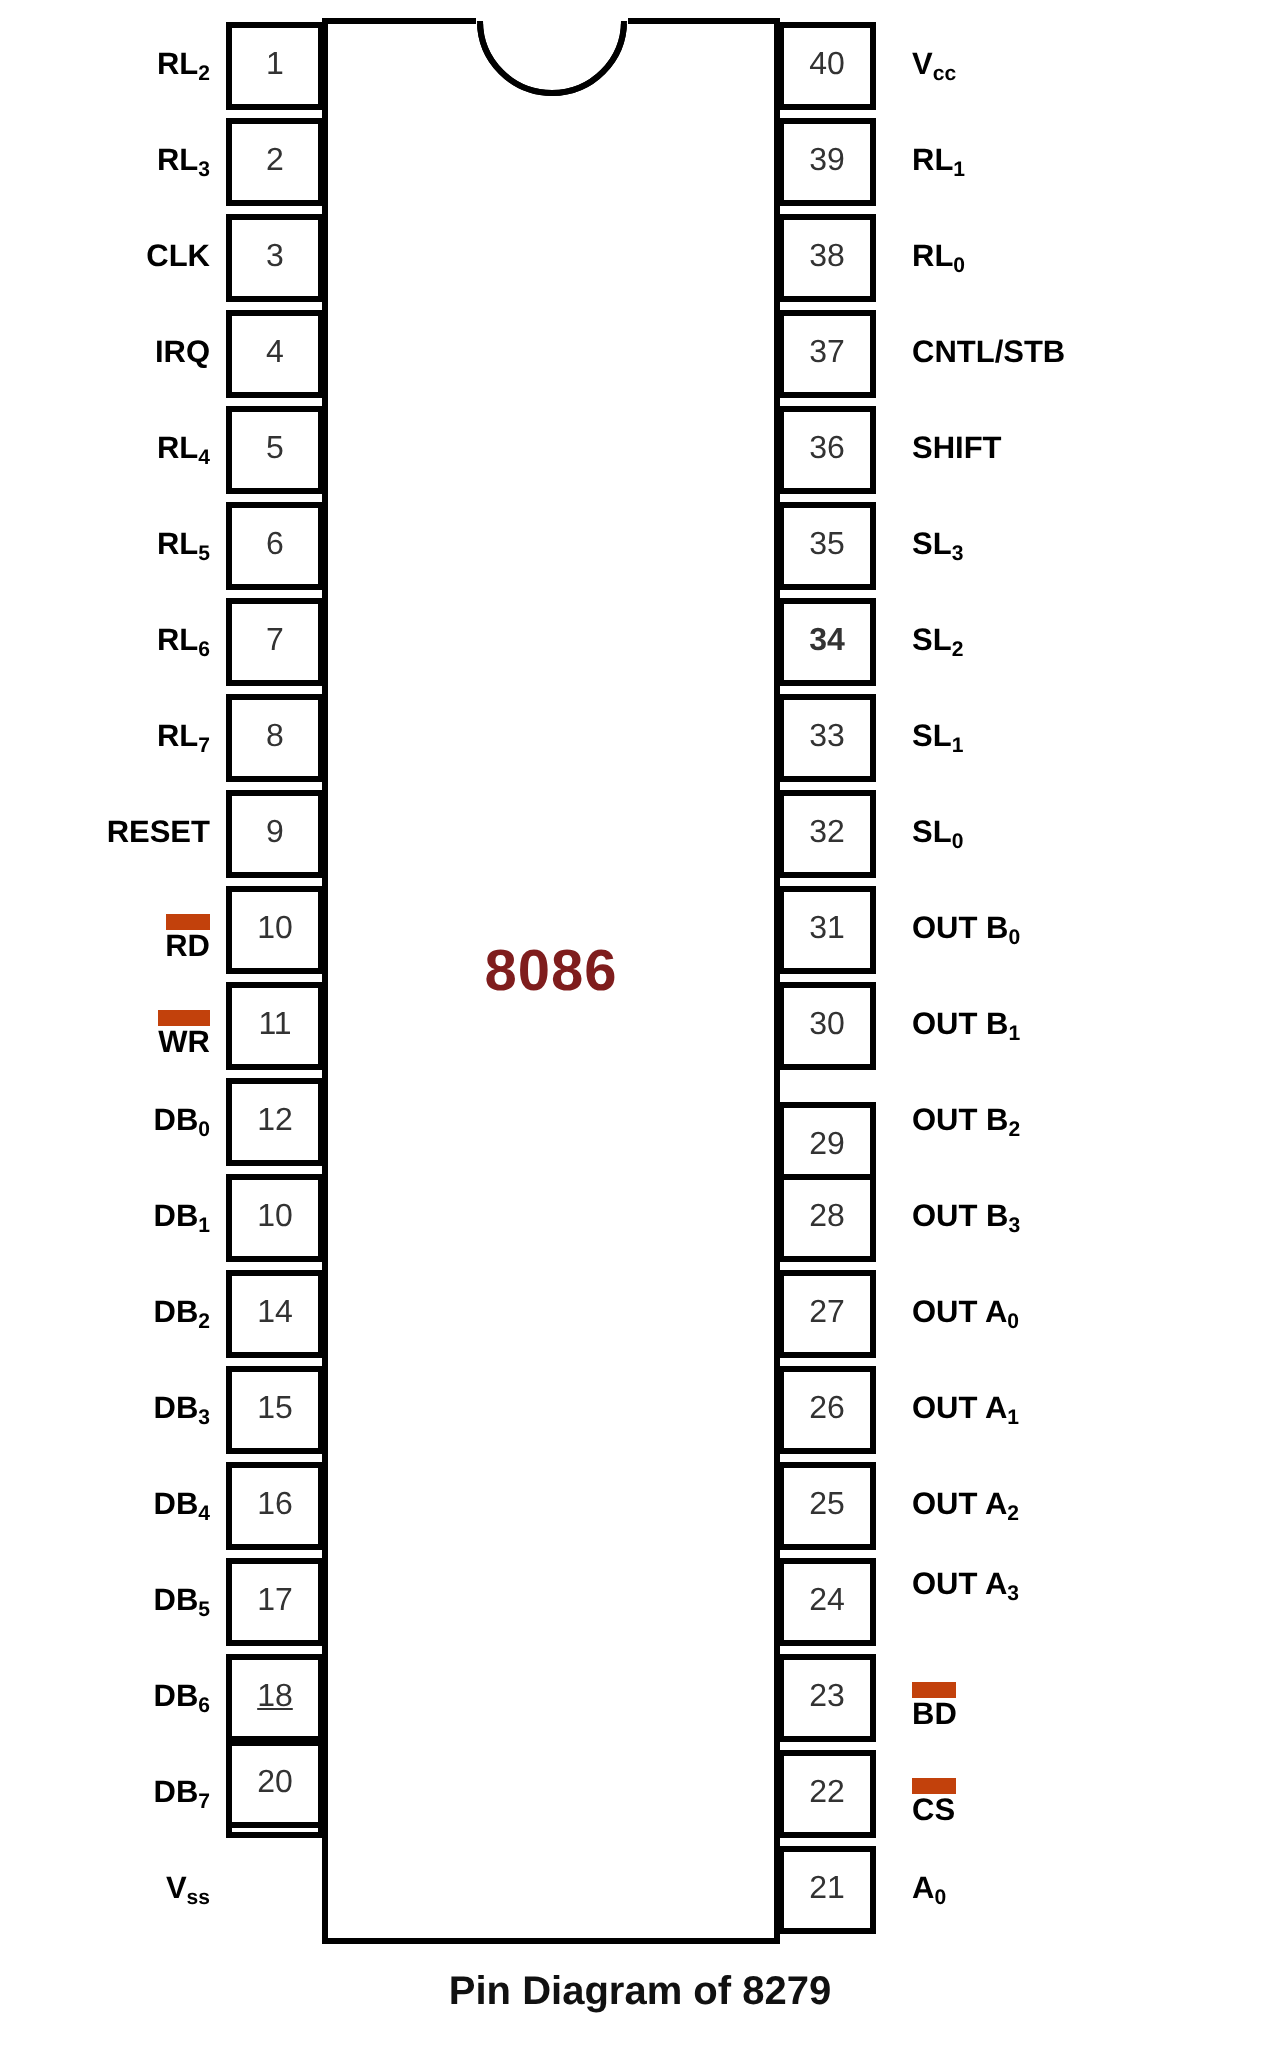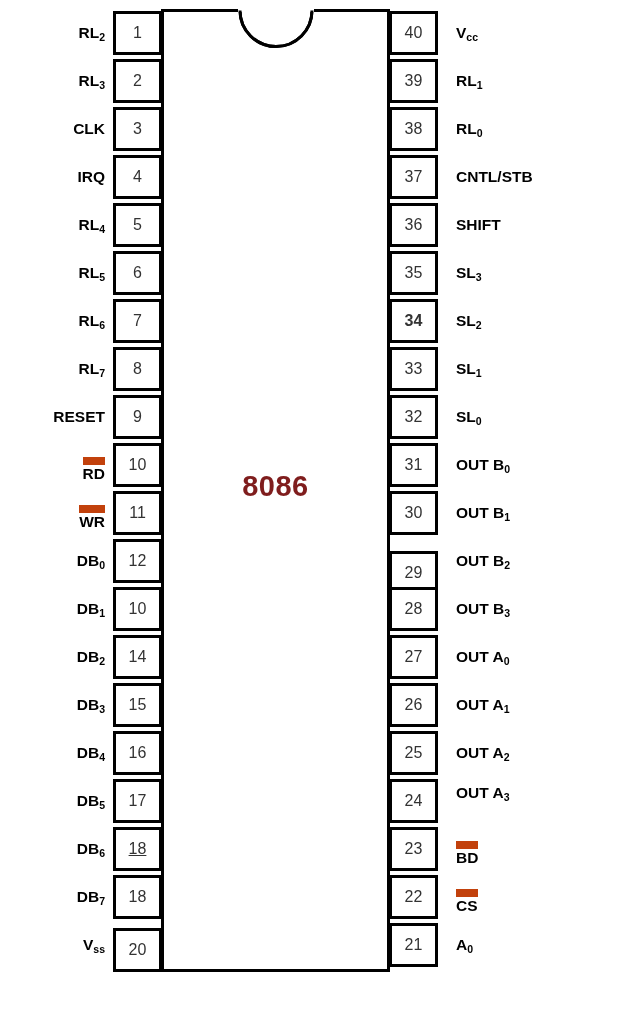--- a/index.html
+++ b/index.html
@@ -210,21 +210,21 @@
       </div>
       <div class="pin-label left" style="top: 793px;">DB<sub>5</sub></div>
       <div class="pin-box left" style="top: 827px; text-decoration: underline;">
         <span>18</span>
       </div>
       <div class="pin-label left" style="top: 841px;">DB<sub>6</sub></div>
       <div class="pin-box left" style="top: 875px;">
         <span>18</span>
       </div>
       <div class="pin-label left" style="top: 889px;">DB<sub>7</sub></div>
-      <div class="pin-box left" style="top: 928px; justify-content: center;">
+      <div class="pin-box left" style="top: 870px; justify-content: center;">
         <span>20</span>
       </div>
       <div class="pin-label left" style="top: 937px;">V<sub>ss</sub></div>
       <div class="pin-box right" style="top: 11px;">
         <span>40</span>
       </div>
       <div class="pin-label right" style="top: 25px;">V<sub>cc</sub></div>
       <div class="pin-box right" style="top: 59px;">
         <span>39</span>
       </div>
@@ -296,14 +296,15 @@
       <div class="pin-box right" style="top: 875px;">
         <span>22</span>
       </div>
       <div class="pin-label right" style="top: 889px;"><span class="ovl">CS</span></div>
       <div class="pin-box right" style="top: 923px; text-align: right;">
         <span>21</span>
       </div>
       <div class="pin-label right" style="top: 937px;">A<sub>0</sub></div>
     </div>
 
+  <div class="caption">Pin Diagram of 8279</div>
 
 </div>
 
 </body></html>

